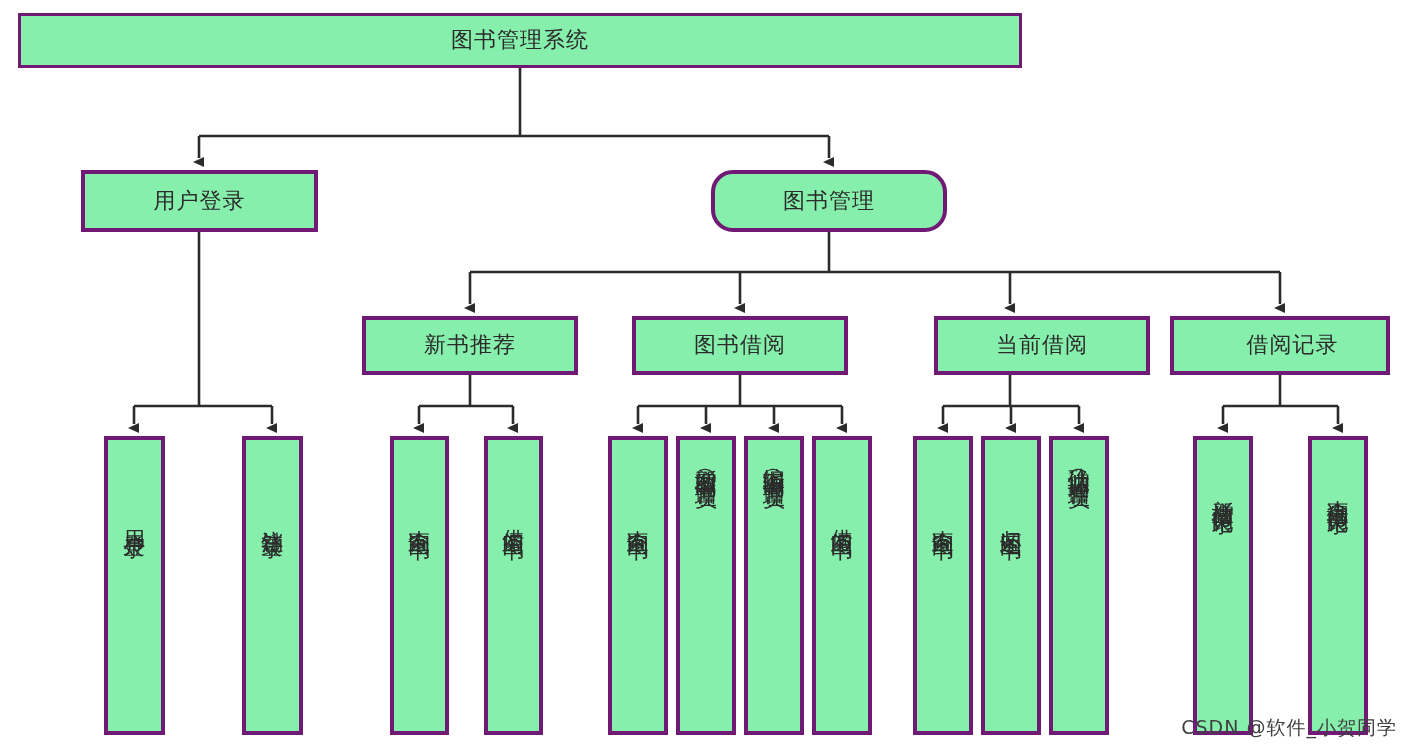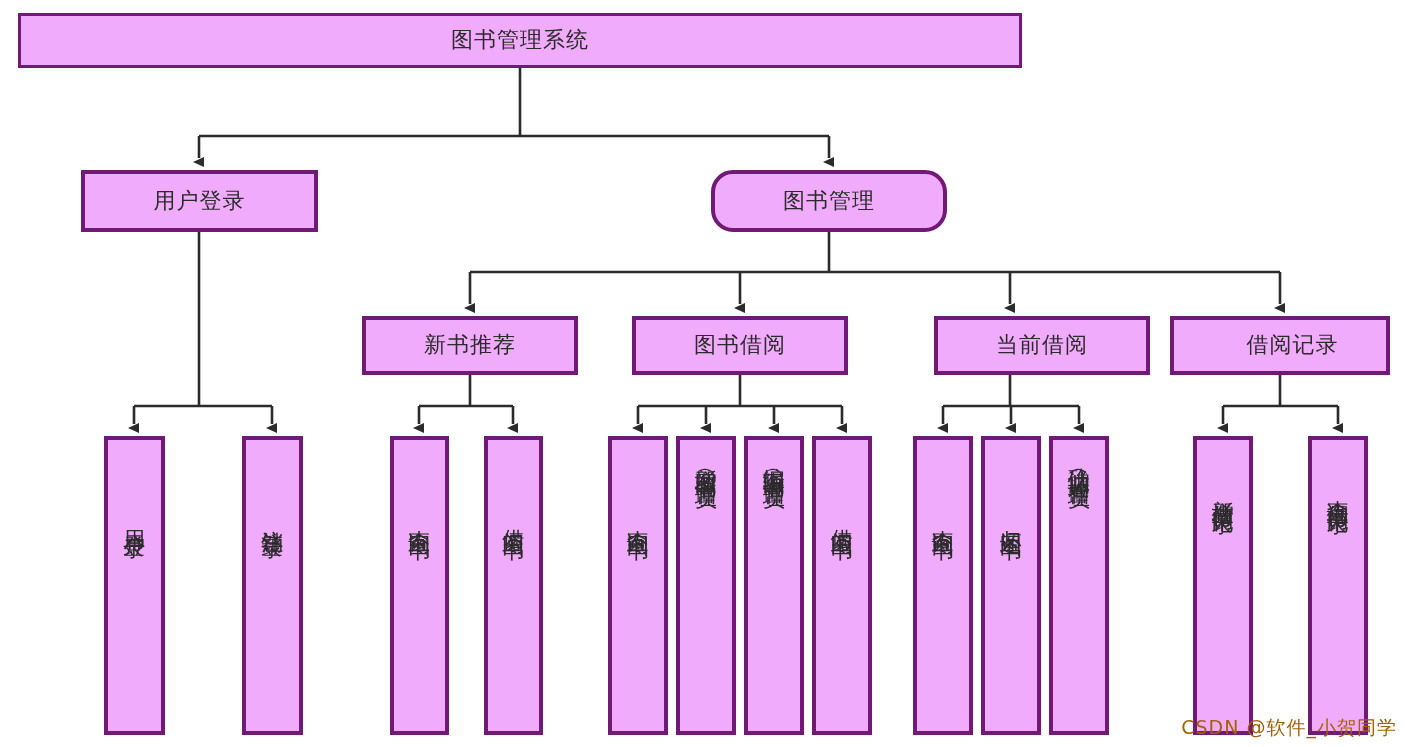--- a/index.html
+++ b/index.html
@@ -9,21 +9,21 @@
     font-family:"DejaVu Sans","Liberation Sans",sans-serif;
     overflow:hidden;
     position:relative;
   }
   #canvas{position:absolute;left:0;top:0;width:1405px;height:747px;}
   svg.lines{position:absolute;left:0;top:0;width:1405px;height:747px;pointer-events:none;}
 
   .node{
     position:absolute;
     box-sizing:border-box;
-    background:#f0abfc;
+    background:#86efac;
     border:4px solid #701a75;
     display:flex;
     align-items:center;
     justify-content:center;
     color:#2b2b2b;
   }
   .node.root{border-width:3px;}
   .node .lbl{
     font-size:22px;
     line-height:1.2;
@@ -41,21 +41,21 @@
     font-size:22px;
     letter-spacing:3px;
     line-height:1.15;
     white-space:normal;
   }
   .watermark{
     position:absolute;
     right:8px;
     bottom:6px;
     font-size:19px;
-    color:#a16207;
+    color:#404040;
     letter-spacing:1px;
     white-space:nowrap;
   }
 </style>
 </head>
 <body>
 
 <div id="canvas">
 
   <svg class="lines" viewBox="0 0 1405 747">

